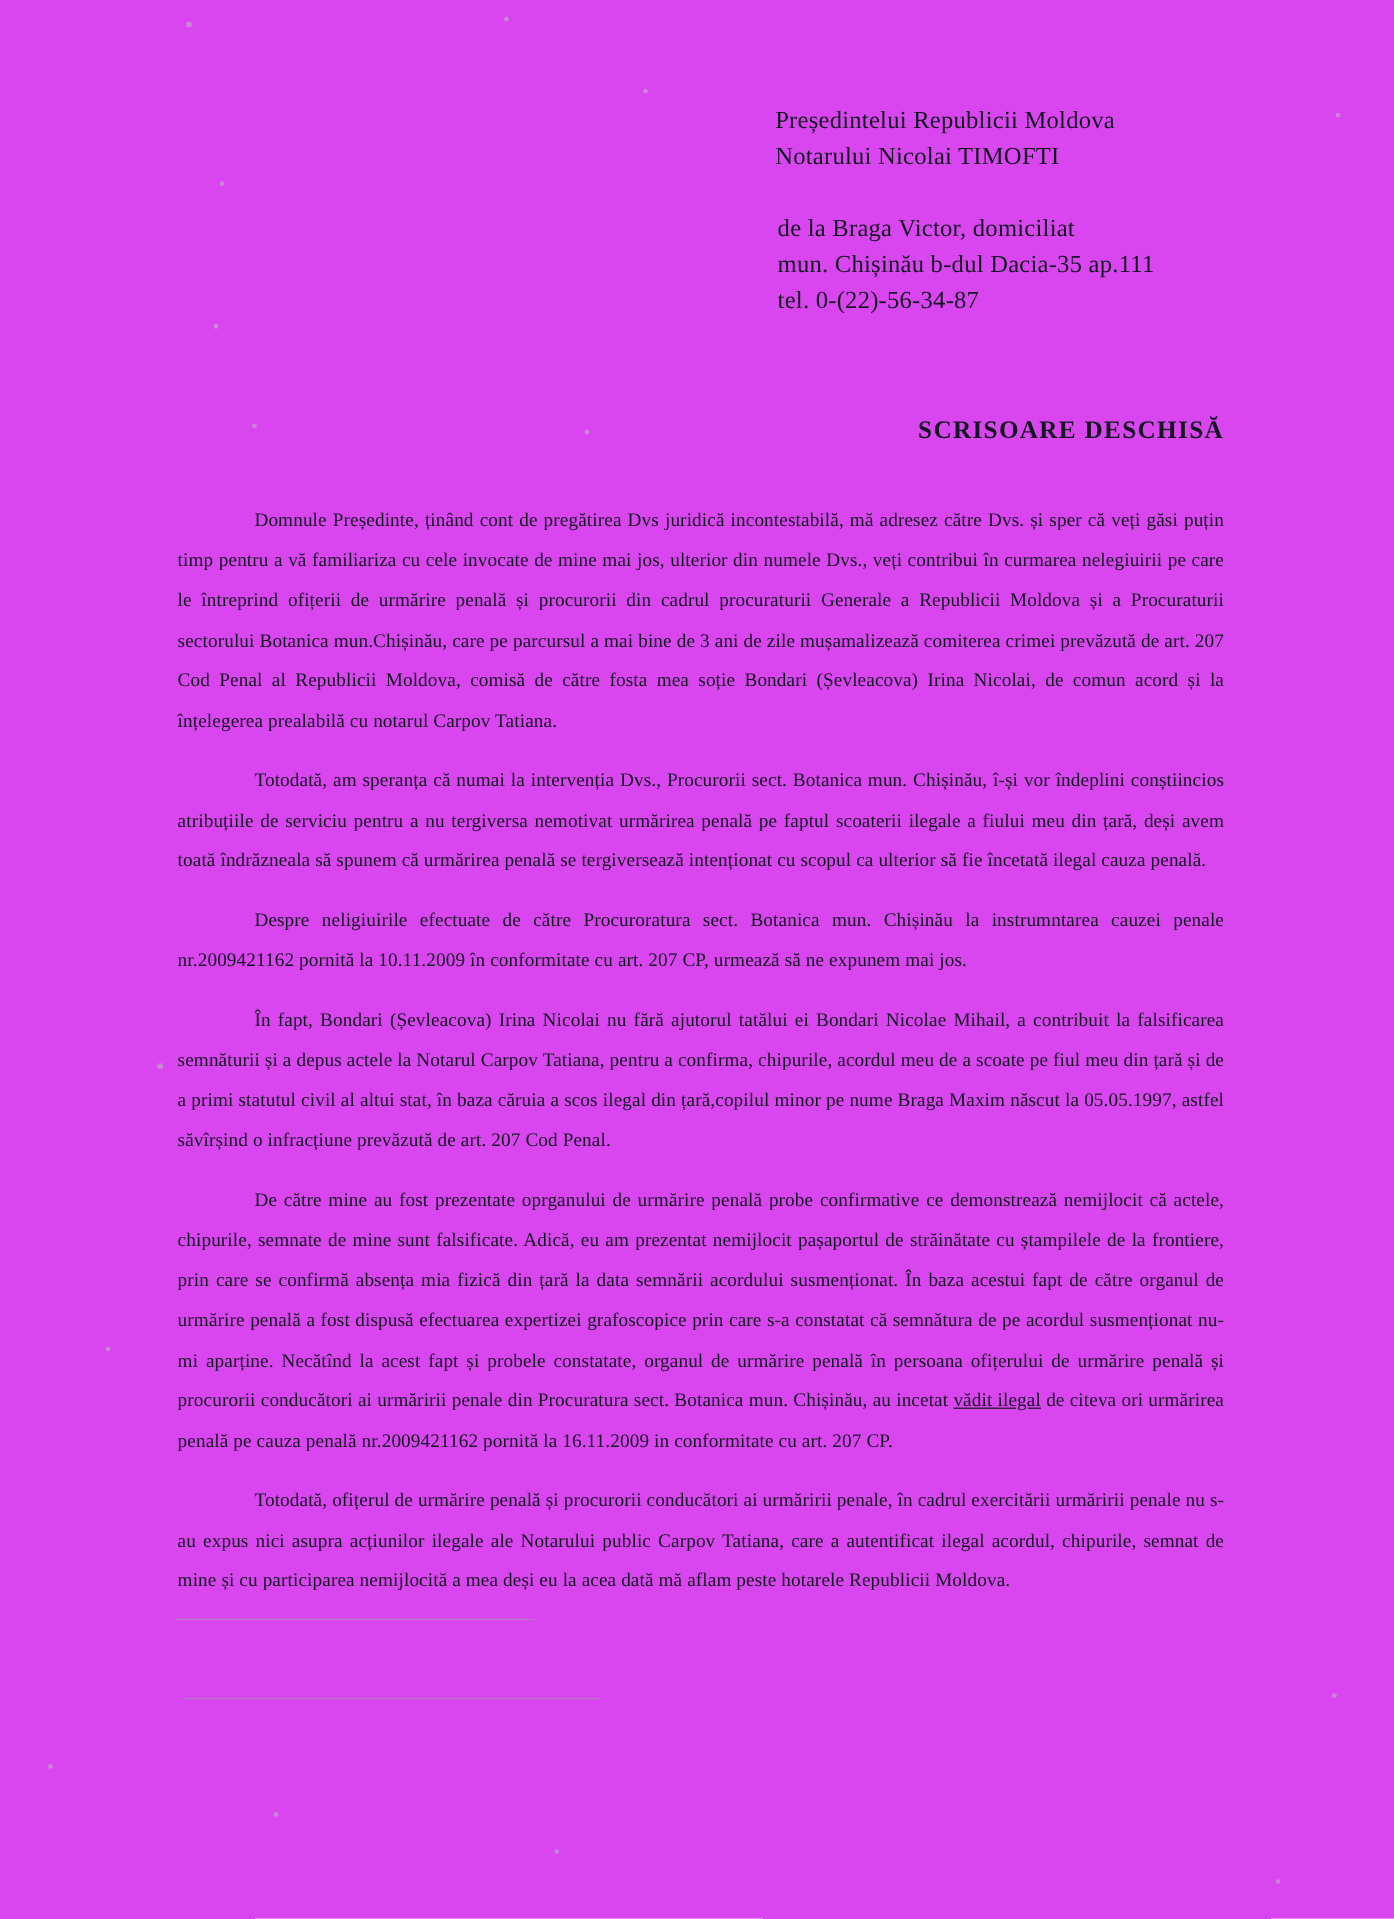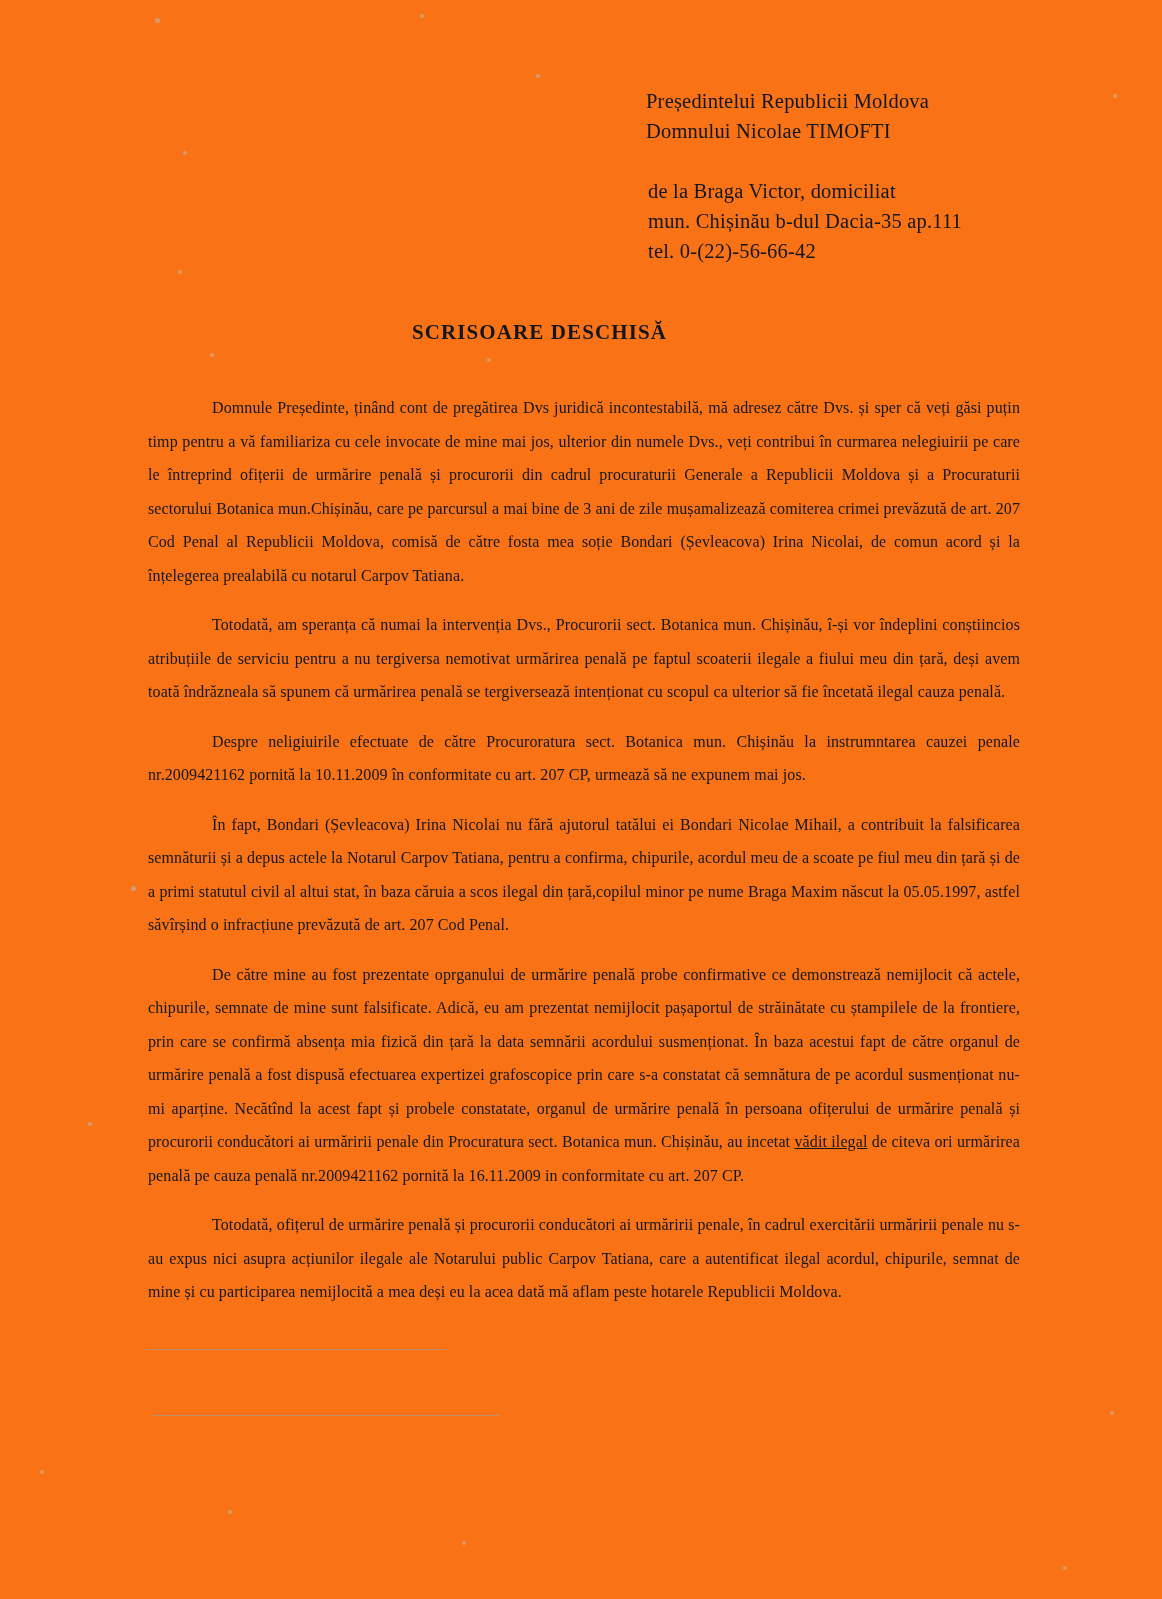--- a/index.html
+++ b/index.html
@@ -11,21 +11,21 @@
     width: 1162px;
     height: 1599px;
     position: relative;
     overflow: hidden;
     font-family: "Liberation Serif", serif;
     color: #12171f;
   }
   .page {
     position: absolute;
     inset: 0;
-    background: #f97316;
+    background: #d946ef;
   }
   
   .speck {
     position: absolute;
     background: #b9bcbe;
     border-radius: 50%;
     opacity: .55;
   }
   .doc {
     position: absolute;
@@ -40,25 +40,26 @@
     letter-spacing: .2px;
   }
   .sender {
     margin-left: 500px;
     margin-top: 30px;
     font-size: 20.5px;
     line-height: 30px;
     letter-spacing: .2px;
   }
   .title {
-    margin-top: 54px;
+    margin-top: 80px;
     margin-left: 264px;
     font-size: 21px;
     font-weight: bold;
     letter-spacing: 1.1px;
+    text-align: right;
   }
   .body {
     margin-top: 46px;
   }
   p.para {
     margin: 0 0 16px 0;
     font-size: 16px;
     line-height: 33.5px;
     text-align: justify;
     text-indent: 64px;
@@ -94,27 +95,27 @@
   <div class="speck" style="left:40px;top:1470px;width:4px;height:4px;"></div>
   <div class="speck" style="left:228px;top:1510px;width:4px;height:4px;"></div>
   <div class="speck" style="left:1063px;top:1566px;width:4px;height:4px;"></div>
   <div class="speck" style="left:462px;top:1541px;width:4px;height:4px;"></div>
   <div class="speck" style="left:88px;top:1122px;width:4px;height:4px;"></div>
 
   <div class="doc">
 
     <div class="addressee">
       <div>Președintelui Republicii Moldova</div>
-      <div>Domnului Nicolae TIMOFTI</div>
+      <div>Notarului Nicolai TIMOFTI</div>
     </div>
 
     <div class="sender">
       <div>de la Braga Victor, domiciliat</div>
       <div>mun. Chișinău b-dul Dacia-35 ap.111</div>
-      <div>tel. 0-(22)-56-66-42</div>
+      <div>tel. 0-(22)-56-34-87</div>
     </div>
 
     <div class="title">SCRISOARE DESCHISĂ</div>
 
     <div class="body">
       <p class="para">Domnule Președinte, ținând cont de pregătirea Dvs juridică incontestabilă, mă adresez către Dvs. și sper că veți găsi puțin timp pentru a vă familiariza cu cele invocate de mine mai jos, ulterior din numele Dvs., veți contribui în curmarea nelegiuirii pe care le întreprind ofițerii de urmărire penală și procurorii din cadrul procuraturii Generale a Republicii Moldova și a Procuraturii sectorului Botanica mun.Chișinău, care pe parcursul a mai bine de 3 ani de zile mușamalizează comiterea crimei prevăzută de art. 207 Cod Penal al Republicii Moldova, comisă de către fosta mea soție Bondari (Șevleacova) Irina Nicolai, de comun acord și la înțelegerea prealabilă cu notarul Carpov Tatiana.</p>
       <p class="para">Totodată, am speranța că numai la intervenția Dvs., Procurorii sect. Botanica mun. Chișinău, î-și vor îndeplini conștiincios atribuțiile de serviciu pentru a nu tergiversa nemotivat urmărirea penală pe faptul scoaterii ilegale a fiului meu din țară, deși avem toată îndrăzneala să spunem că urmărirea penală se tergiversează intenționat cu scopul ca ulterior să fie încetată ilegal cauza penală.</p>
       <p class="para">Despre neligiuirile efectuate de către Procuroratura sect. Botanica mun. Chișinău la instrumntarea cauzei penale nr.2009421162 pornită la 10.11.2009 în conformitate cu art. 207 CP, urmează să ne expunem mai jos.</p>
       <p class="para">În fapt, Bondari (Șevleacova) Irina Nicolai nu fără ajutorul tatălui ei Bondari Nicolae Mihail, a contribuit la falsificarea semnăturii și a depus actele la Notarul Carpov Tatiana, pentru a confirma, chipurile, acordul meu de a scoate pe fiul meu din țară și de a primi statutul civil al altui stat, în baza căruia a scos ilegal din țară,copilul minor pe nume Braga Maxim născut la 05.05.1997, astfel săvîrșind o infracțiune prevăzută de art. 207 Cod Penal.</p>
       <p class="para"><span>De către mine au fost prezentate oprganului de urmărire penală probe confirmative ce demonstrează nemijlocit că actele, chipurile, semnate de mine sunt falsificate. Adică, eu am prezentat nemijlocit pașaportul de străinătate cu ștampilele de la frontiere, prin care se confirmă absența mia fizică din țară la data semnării acordului susmenționat. În baza acestui fapt de către organul de urmărire penală a fost dispusă efectuarea expertizei grafoscopice prin care s-a constatat că semnătura de pe acordul susmenționat nu-mi aparține. Necătînd la acest fapt și probele constatate, organul de urmărire penală în persoana ofițerului de urmărire penală și procurorii conducători ai urmăririi penale din Procuratura sect. Botanica mun. Chișinău, au incetat </span><span class="u-bold">vădit ilegal</span><span> de citeva ori urmărirea penală pe cauza penală nr.2009421162 pornită la 16.11.2009 in conformitate cu art. 207 CP.</span></p>

